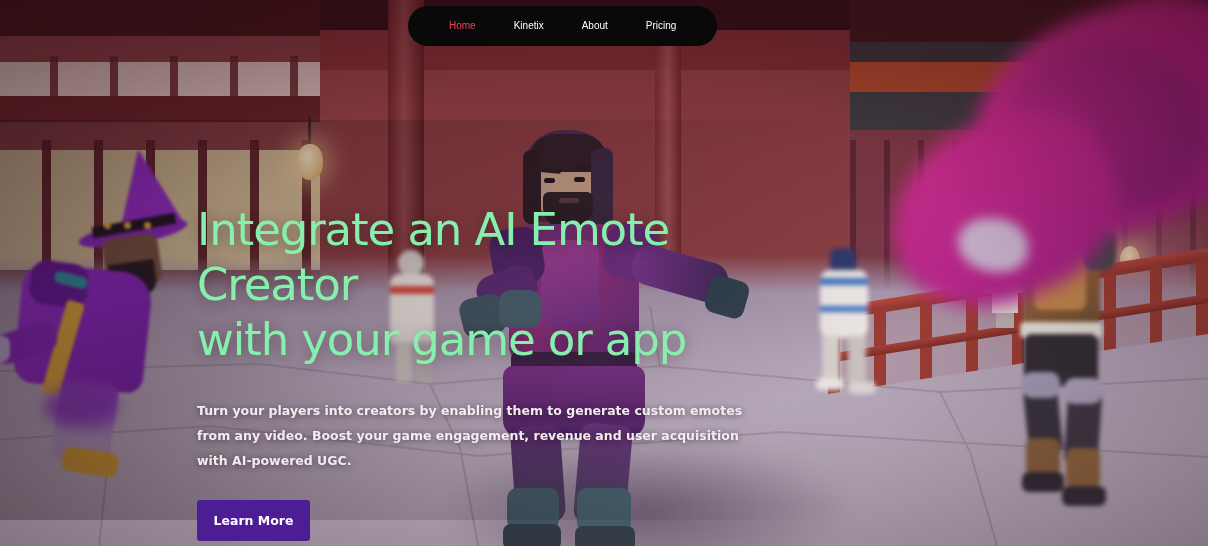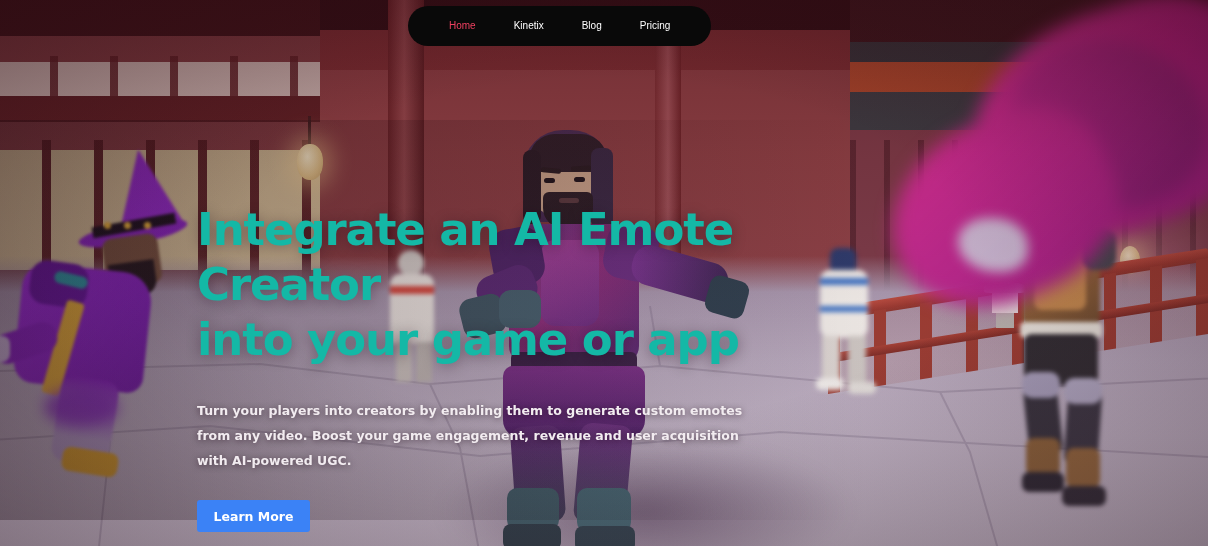--- a/index.html
+++ b/index.html
@@ -524,45 +524,45 @@
     display:flex; align-items:center; justify-content:center;
     font-family:"DejaVu Sans", sans-serif;
   }
 
   
   .hero-copy {
     position:absolute; left:197px; top:202px;
     width:640px; z-index:30;
   }
   .headline {
-    color:#14b8a6;
+    color:#86efac;
     font-family:"DejaVu Sans", sans-serif;
     font-size:45px;
-    font-weight:700;
+    font-weight:400;
     line-height:55px;
     letter-spacing:-1.1px;
     text-shadow:0 2px 14px rgba(30,5,20,.38);
   }
   .headline span { display:block; }
 
   .subcopy {
     margin-top:31px;
     color:#f2ecf0;
     font-size:12.5px;
     line-height:25px;
     font-weight:600;
     width:560px;
     text-shadow:0 1px 6px rgba(25,5,18,.55);
     font-family:"DejaVu Sans", sans-serif;
   }
 
   .btn-learn {
     margin-top:27px;
-    width:113px; height:32px;
-    background:#3b82f6;
+    width:113px; height:41px;
+    background:#4c1d95;
     border:none; border-radius:3px;
     color:#ffffff; font-size:12.5px; font-weight:700;
     cursor:pointer;
     display:flex; align-items:center; justify-content:center;
     font-family:"DejaVu Sans", sans-serif;
   }
 </style>
 </head>
 <body>
 
@@ -717,31 +717,31 @@
 
 
     <nav class="nav-pill">
       <a class="nav-link active" href="#">
         <span>Home</span>
       </a>
       <a class="nav-link" href="#">
         <span>Kinetix</span>
       </a>
       <a class="nav-link" href="#">
-        <span>Blog</span>
+        <span>About</span>
       </a>
       <a class="nav-link" href="#">
         <span>Pricing</span>
       </a>
     </nav>
 
   </div>
 
   <div class="hero-copy">
     <h1 class="headline">
       <span>Integrate an AI Emote Creator</span>
-      <span>into your game or app</span>
+      <span>with your game or app</span>
     </h1>
     <p class="subcopy">Turn your players into creators by enabling them to generate custom emotes from any video. Boost your game engagement, revenue and user acquisition with AI-powered UGC.</p>
     <button class="btn-learn">Learn More</button>
   </div>
 
 </div>
 
 </body></html>

